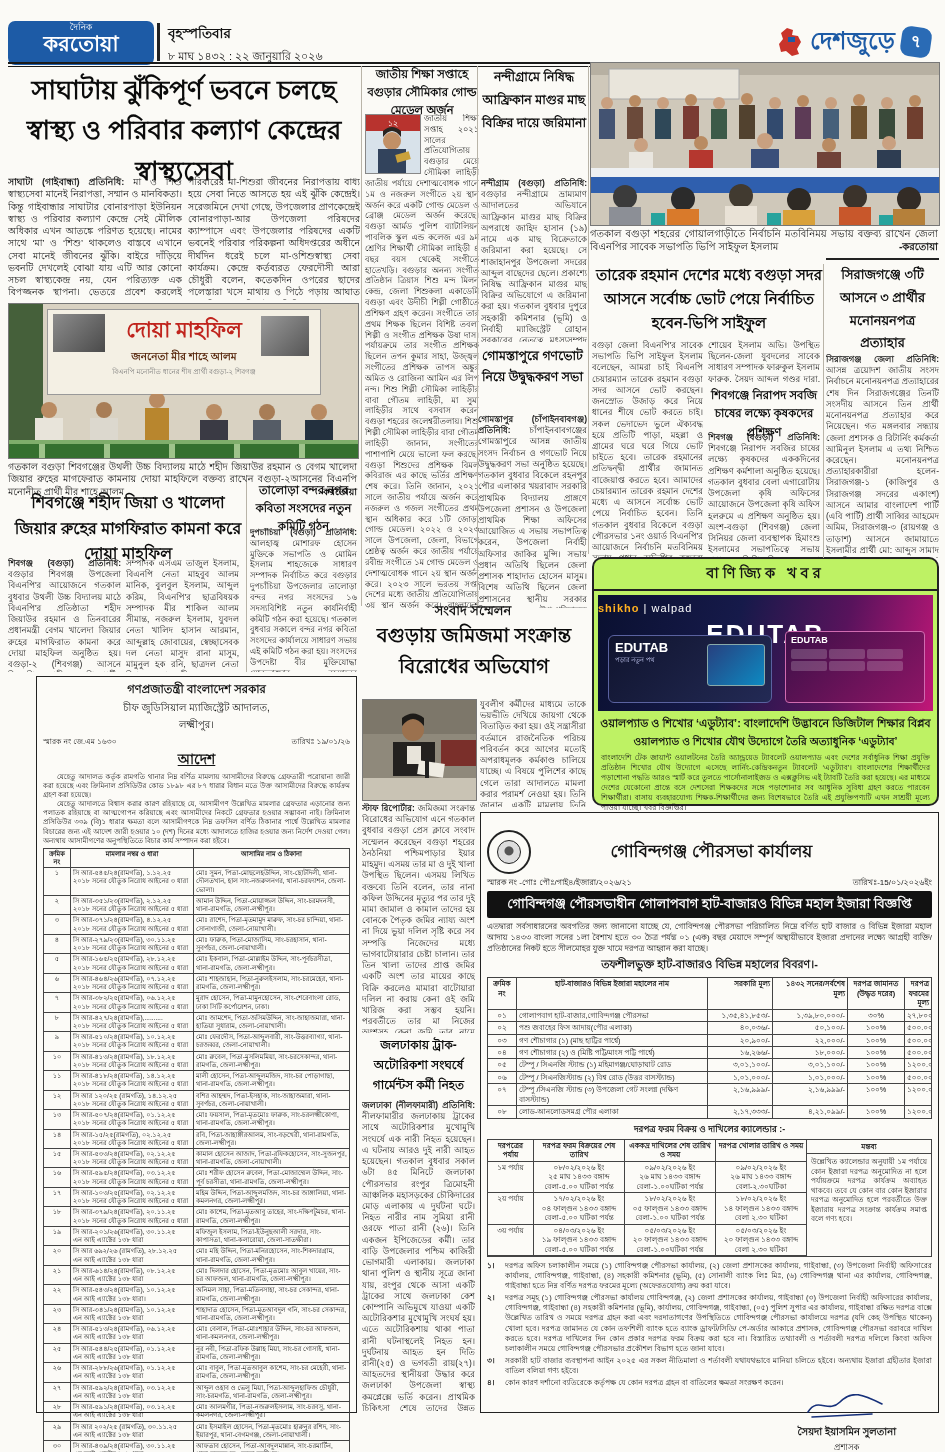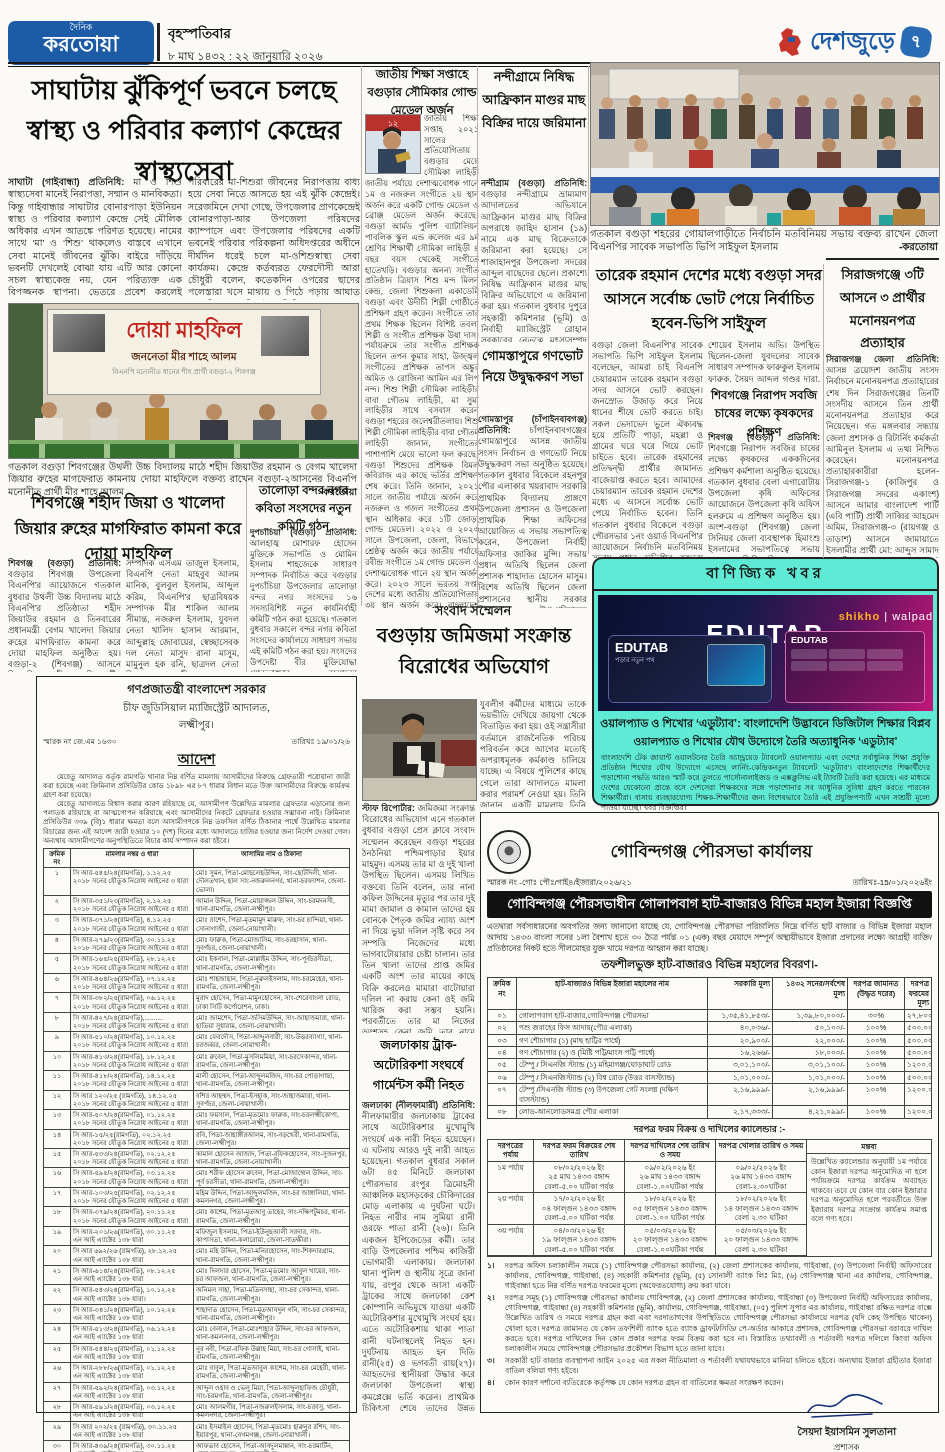--- a/index.html
+++ b/index.html
@@ -53,24 +53,24 @@
   .cal-c2,.cal-c3,.cal-c4{width:88px;text-align:center;}
   .cal-c4{border-right:none;}
   .cal-remarks{flex:1;display:flex;flex-direction:column;}
   .cal-remarks .th{border-bottom:1px solid #444;padding:2px;}
   .cal-remarks .txt{padding:3px 4px;text-align:justify;}
   .cond{font-size:7.5px;line-height:1.34;text-align:justify;display:flex;gap:4px;margin-bottom:2px;}
   .cond b{flex:0 0 14px;}
   .blackbar{background:#121212;color:#fff;font-weight:bold;text-align:center;font-size:13px;padding:3px 2px;border-radius:2px;}
   .kicker{font-weight:bold;text-align:center;}
   
-  .comm-box{border:2px solid #222;border-radius:10px;background:#5eead4;}
+  .comm-box{border:2px solid #222;border-radius:10px;background:#bef264;}
   .comm-title{font-weight:bold;text-align:center;font-size:14.5px;letter-spacing:4px;padding:3px 0;border-bottom:2px solid #222;}
   .ad{position:relative;background:linear-gradient(105deg,#0a1030 0%,#161a4a 40%,#58135c 70%,#c21778 100%);color:#fff;overflow:hidden;}
-  .ad .brand{position:absolute;top:15px;width:100%;text-align:right;font-size:11px;letter-spacing:1px;}
+  .ad .brand{position:absolute;top:7px;width:100%;text-align:left;font-size:11px;letter-spacing:1px;}
   .ad .brand .sh{color:#ffb020;font-weight:bold;}
   .ad .product{position:absolute;top:24px;width:100%;text-align:center;font-size:26px;font-weight:bold;letter-spacing:2px;}
   .ad .tab{position:absolute;left:10px;bottom:8px;width:150px;height:58px;background:linear-gradient(135deg,#10142e,#232a55);border:1px solid #5a62a0;border-radius:6px;color:#fff;padding:4px 6px;}
   .ad .tab .t1{font-weight:bold;font-size:13px;}
   .ad .tab .t2{font-size:6.5px;color:#cfd4ff;}
   .ad .panel{position:absolute;right:8px;bottom:8px;width:128px;height:64px;background:linear-gradient(135deg,#3c1048,#8e1566);border:1px solid #d06bb0;border-radius:4px;color:#fff;padding:3px 5px;}
   .ad .panel .t1{font-size:9px;font-weight:bold;}
   .ad .panel .chips{display:flex;flex-wrap:wrap;gap:2px;margin-top:4px;}
   .ad .panel .chips i{width:36px;height:10px;background:#ffffff33;border-radius:2px;}
   .comm-cap1{font-weight:bold;text-align:center;font-size:11px;margin-top:3px;}
@@ -660,21 +660,21 @@
             <div class="tc g1-c6">১২০০.০০/-</div>
           </div>
         </div>
     </div>
     <div class="ctr" style="font-size:8.8px;font-weight:bold;margin:3px 0 2px;">দরপত্র ফরম বিক্রয় ও দাখিলের ক্যালেন্ডার :-</div>
     <div class="cal">
       <div class="cal-main">
         <div class="trow">
           <div class="tc th cal-c1">দরপত্রের পর্যায়</div>
           <div class="tc th cal-c2">দরপত্র ফরম বিক্রয়ের শেষ তারিখ</div>
-          <div class="tc th cal-c3">দরপত্র দাখিলের শেষ তারিখ ও সময়</div>
+          <div class="tc th cal-c3">এককদ্র দাখিলের শেষ তারিখ ও সময়</div>
           <div class="tc th cal-c4">দরপত্র খোলার তারিখ ও  সময়</div>
         </div>
         <div>
 
             <div class="trow">
               <div class="tc cal-c1">১ম পর্যায়</div>
               <div class="tc cal-c2 pre">০৮/০২/২০২৬ ইং
 ২৫ মাঘ ১৪৩৩ বঙ্গাব্দ
 বেলা-৫.০০ ঘটিকা পর্যন্ত</div>
               <div class="tc cal-c3 pre">০৯/০২/২০২৬ ইং

